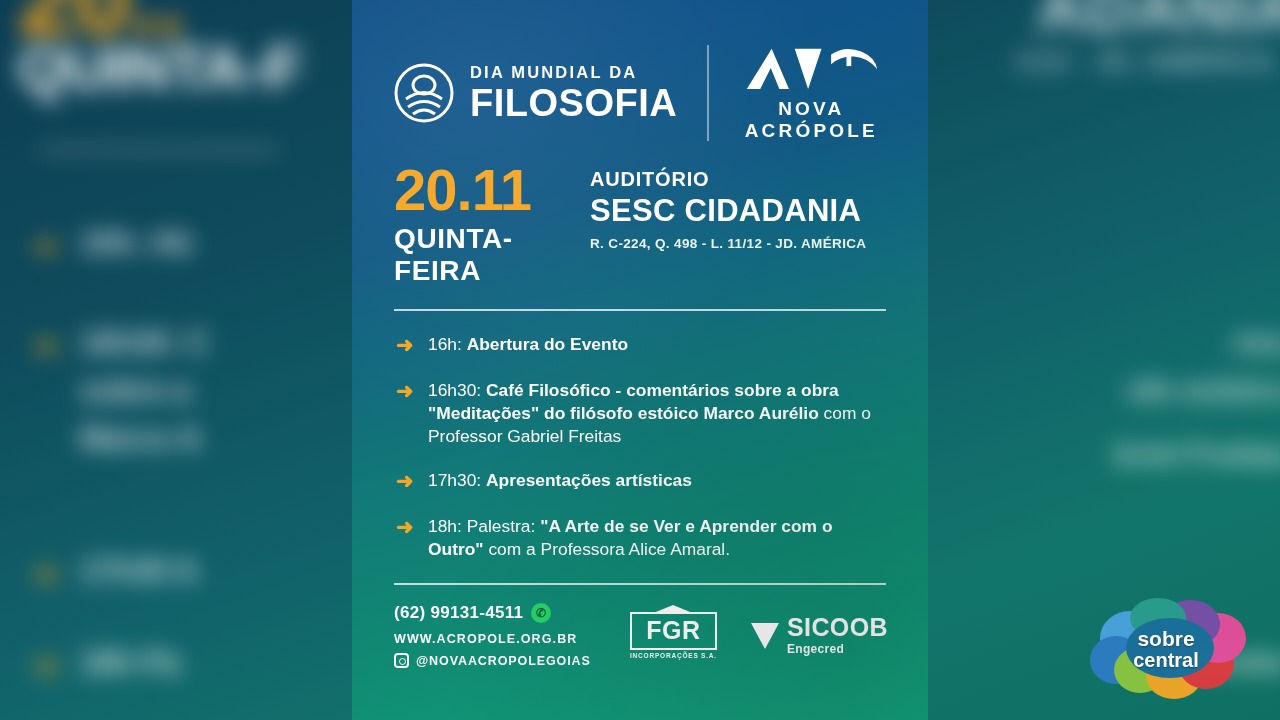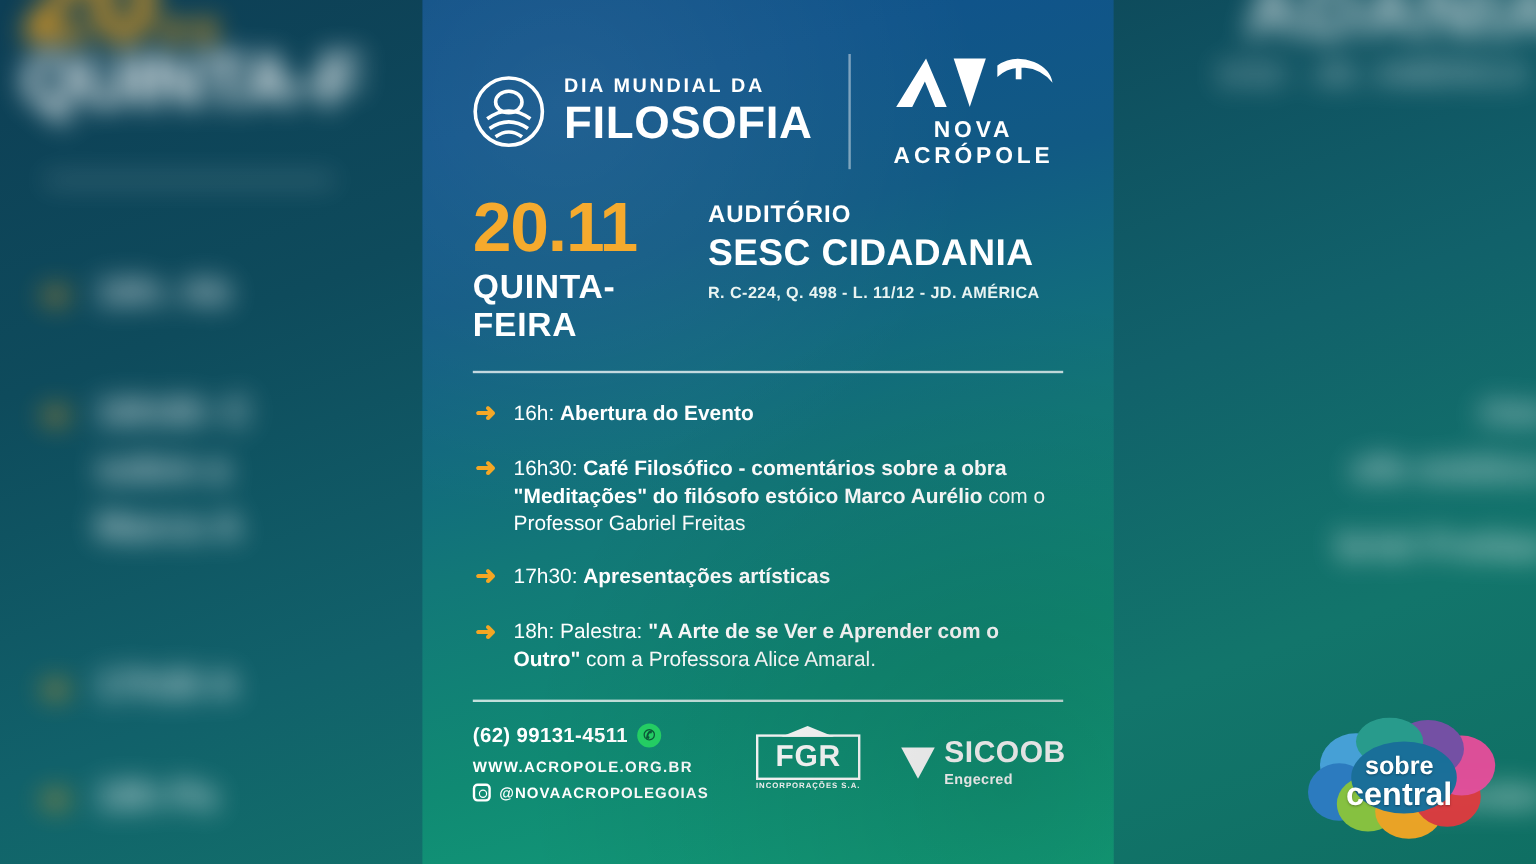--- a/index.html
+++ b/index.html
@@ -241,21 +241,21 @@
   }
   .bc-logo .label {
     position: absolute;
     left: 0; right: 0; top: 30px;
     text-align: center;
     color: #fff;
     font-size: 21px; font-weight: 700;
     line-height: 1.02;
     text-shadow: 0 1px 2px rgba(0,0,0,.35);
   }
-  .bc-logo .label .l2 { font-size: 27px; }
+  .bc-logo .label .l2 { font-size: 20px; }
 </style>
 </head>
 <body>
 
 <div id="stage">
 
   <div class="bg-layer">
     <div class="bg-blur">
       <div class="bg-big-date">20..</div>
       <div class="bg-weekday">QUINTA-F</div>

